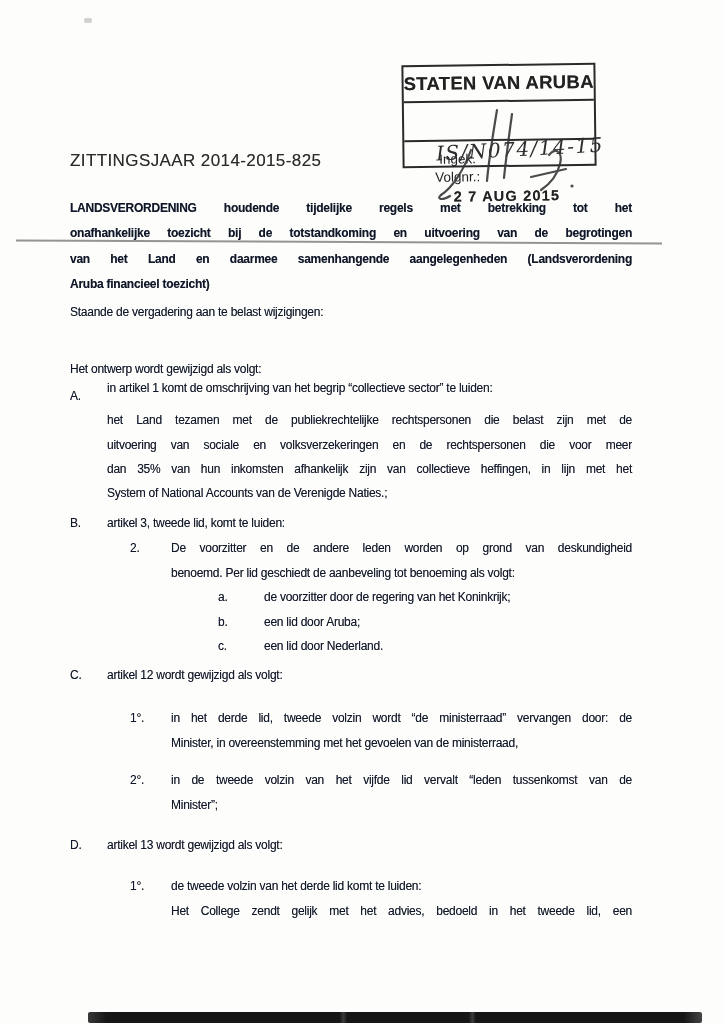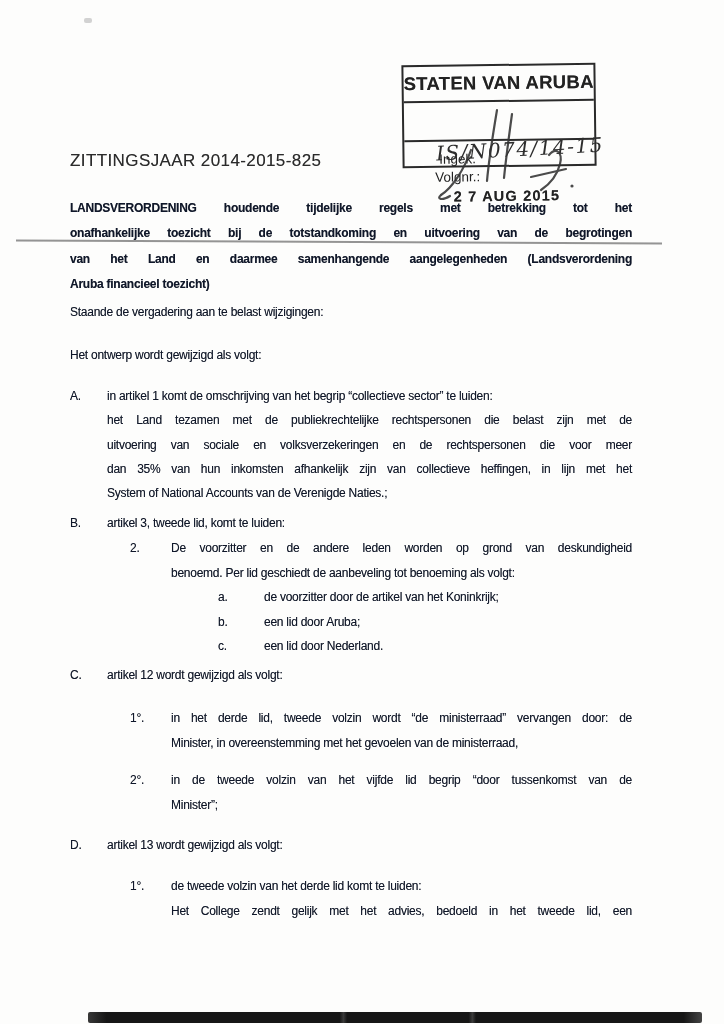--- a/index.html
+++ b/index.html
@@ -121,48 +121,48 @@
       <circle cx="572" cy="186" r="1.6" fill="#333333" stroke="none"></circle>
     </g>
   </svg>
 
   <div class="t b j x0" style="top:196px">LANDSVERORDENING houdende tijdelijke regels met betrekking tot het</div>
   <div class="t b j x0" style="top:247px">van het Land en daarmee samenhangende aangelegenheden (Landsverordening</div>
   <div class="t b j x0" style="top:221px">onafhankelijke toezicht bij de totstandkoming en uitvoering van de begrotingen</div>
   <div class="t b x0" style="top:272px">Aruba financieel toezicht)</div>
 
   <div class="t x0" style="top:300px">Staande de vergadering aan te belast wijzigingen:</div>
-  <div class="t x0" style="top:343px">Het ontwerp wordt gewijzigd als volgt:</div>
+  <div class="t x0" style="top:357px">Het ontwerp wordt gewijzigd als volgt:</div>
 
   <div class="t lab0" style="top:384px">A.</div>
-  <div class="t x1" style="top:384px">in artikel 1 komt de omschrijving van het begrip “collectieve sector” te luiden:</div>
+  <div class="t x1" style="top:376px">in artikel 1 komt de omschrijving van het begrip “collectieve sector” te luiden:</div>
   <div class="t j x1" style="top:408px">het Land tezamen met de publiekrechtelijke rechtspersonen die belast zijn met de</div>
   <div class="t j x1" style="top:433px">uitvoering van sociale en volksverzekeringen en de rechtspersonen die voor meer</div>
   <div class="t j x1" style="top:457px">dan 35% van hun inkomsten afhankelijk zijn van collectieve heffingen, in lijn met het</div>
   <div class="t x1" style="top:481px">System of National Accounts van de Verenigde Naties.;</div>
 
   <div class="t lab0" style="top:511px">B.</div>
   <div class="t x1" style="top:511px">artikel 3, tweede lid, komt te luiden:</div>
   <div class="t lab2" style="top:536px">2.</div>
   <div class="t j x2" style="top:536px">De voorzitter en de andere leden worden op grond van deskundigheid</div>
   <div class="t x2" style="top:561px">benoemd. Per lid geschiedt de aanbeveling tot benoeming als volgt:</div>
   <div class="t lab3" style="top:585px">a.</div>
-  <div class="t x3" style="top:585px">de voorzitter door de artikel van het Koninkrijk;</div>
+  <div class="t x3" style="top:585px">de voorzitter door de regering van het Koninkrijk;</div>
   <div class="t lab3" style="top:610px">b.</div>
   <div class="t x3" style="top:610px">een lid door Aruba;</div>
   <div class="t lab3" style="top:634px">c.</div>
   <div class="t x3" style="top:634px">een lid door Nederland.</div>
 
   <div class="t lab0" style="top:663px">C.</div>
   <div class="t x1" style="top:663px">artikel 12 wordt gewijzigd als volgt:</div>
   <div class="t lab2" style="top:706px">1°.</div>
   <div class="t j x2" style="top:706px">in het derde lid, tweede volzin wordt “de ministerraad” vervangen door: de</div>
   <div class="t x2" style="top:731px">Minister, in overeenstemming met het gevoelen van de ministerraad,</div>
   <div class="t lab2" style="top:768px">2°.</div>
-  <div class="t j x2" style="top:768px">in de tweede volzin van het vijfde lid begrip “door tussenkomst van de</div>
+  <div class="t j x2" style="top:768px">in de tweede volzin van het vijfde lid vervalt “leden tussenkomst van de</div>
   <div class="t x2" style="top:793px">Minister”;</div>
 
   <div class="t lab0" style="top:833px">D.</div>
   <div class="t x1" style="top:833px">artikel 13 wordt gewijzigd als volgt:</div>
   <div class="t lab2" style="top:874px">1°.</div>
   <div class="t j x2" style="top:899px">Het College zendt gelijk met het advies, bedoeld in het tweede lid, een</div>
   <div class="t x2" style="top:874px">de tweede volzin van het derde lid komt te luiden:</div>
 
   <div class="bottom-bar"></div>
 

